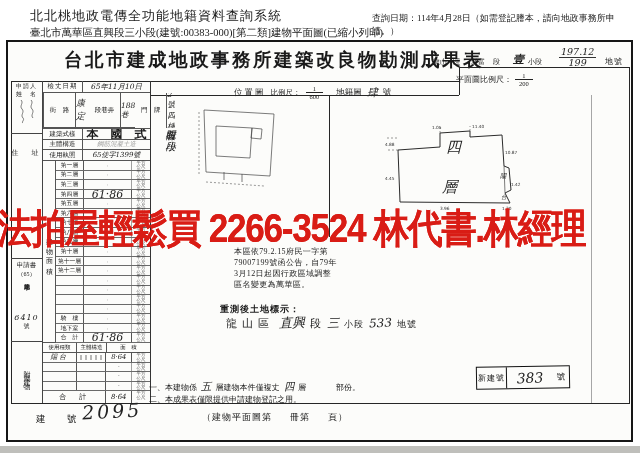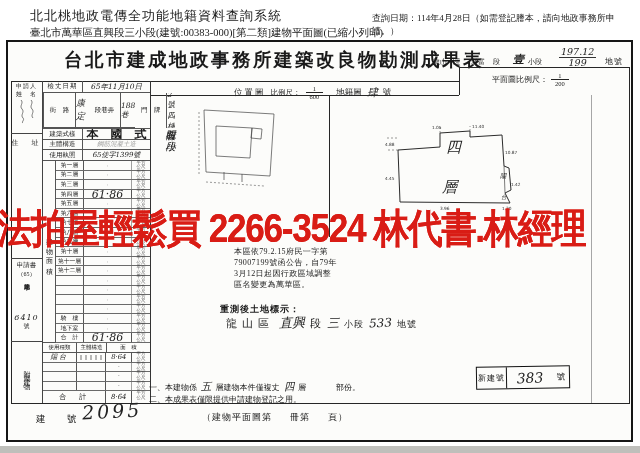--- a/index.html
+++ b/index.html
@@ -20,21 +20,21 @@
   .land-hdr{left:425px;top:4px;width:198px;height:30px;font-size:7px}
   .lh-i{position:absolute;white-space:nowrap}
   .lot-col{display:flex;flex-direction:column;align-items:center;font-size:9.5px;line-height:10px}
   .lot-top{border-bottom:0.8px solid #333;padding:0 2px}
   
   .hl,.vl{position:absolute;background:#262626}
   .hl{height:1px}.vl{width:1px}
   .crease{background:#8a8a8a;opacity:.75}
   
   .scale-row{left:226px;top:43px;display:flex;align-items:center;gap:5px;font-size:8.5px;white-space:nowrap}
-  .plan-scale{left:484px;top:30px;display:flex;align-items:center;gap:3px;font-size:8px;white-space:nowrap}
+  .plan-scale{left:448px;top:30px;display:flex;align-items:center;gap:3px;font-size:8px;white-space:nowrap}
   .frac{display:inline-flex;flex-direction:column;align-items:center;font-size:6.5px;line-height:1.15;vertical-align:middle}
   .frac .d{border-top:0.8px solid #222;padding:0 4px}
   
   .ltable{left:3px;top:39px;width:140px;height:322px;border-right:1px solid #333;font-size:7px}
   .louter{position:absolute;left:0;top:0;width:32px;height:100%;border-right:1px solid #444;
           display:flex;flex-direction:column;align-items:center}
   .oc{width:100%;display:flex;flex-direction:column;align-items:center;border-bottom:1px solid #444;overflow:hidden}
   .lrows{position:absolute;left:32px;top:0;right:0;bottom:0}
   .lrow{display:flex;border-bottom:0.8px solid #555;align-items:stretch}
   .lc{border-right:0.8px solid #555;display:flex;align-items:center;justify-content:center;overflow:hidden}
@@ -44,21 +44,21 @@
   .drow{display:flex;flex:1;border-bottom:0.8px solid #555}
   .drow:last-child{border-bottom:none}
   .frow{display:flex;height:9.58px;border-bottom:0.5px solid #6a6a6a;align-items:center}
   .flab{width:28px;font-size:5.8px;text-align:center;border-right:0.8px solid #555;height:100%;
         display:flex;align-items:center;justify-content:center;letter-spacing:0}
   .fval{width:48px;font-size:11px;text-align:center;border-right:0.8px solid #555;height:100%;
         display:flex;align-items:center;justify-content:center}
   .funit{width:18px;font-size:4.5px;line-height:4.8px;color:#333;opacity:.85;text-align:center;
          word-break:break-all;padding:0 3px}
   .dotv{opacity:.55;font-size:6px}
-  .arow{display:flex;height:9.5px;border-bottom:0.5px solid #6a6a6a;align-items:center}
+  .arow{display:flex;height:9.5px;border-bottom:0.5px solid #6a6a6a;}
   .ak{width:34px;font-size:6.8px;border-right:0.8px solid #555;height:100%;display:flex;align-items:center;justify-content:center;letter-spacing:2px}
   .as{width:30px;border-right:0.8px solid #555;height:100%;display:flex;align-items:center;justify-content:center}
   .aa{width:26px;font-size:6.8px;border-right:0.8px solid #555;height:100%;display:flex;align-items:center;justify-content:center}
   .smudge{display:block;width:80%;height:5px;background:repeating-linear-gradient(90deg,rgba(70,70,70,.38) 0 2px,rgba(0,0,0,0) 2px 5px)}
   
   .locmap-hw{left:155px;top:80px;height:80px;font-size:10px;line-height:14px}
   .stamp{left:226px;top:204px;font-size:8px;line-height:11px;letter-spacing:.4px;color:#1c1c1c;white-space:nowrap}
   .rs-title{left:212px;top:261px;font-size:9px;font-weight:bold;letter-spacing:1px}
   .rs-line{left:218px;top:272px;display:flex;align-items:baseline;gap:5px;white-space:nowrap}
   .rs-d{font-size:11px;font-weight:normal;letter-spacing:5px}
@@ -151,21 +151,21 @@
       <div class="louter">
         <div class="oc" style="height:53px;justify-content:flex-start;padding-top:2px">
           <div class="oc-lbl">申請人</div>
           <div class="oc-lbl">姓　名</div>
           <svg width="26" height="26" style="position:static" viewBox="0 0 26 26">
             <path class="skl" d="M7 2 C10 5,5 8,8 11 C11 14,6 17,9 20 C11 22,7 24,9 25"></path>
             <path class="skl" d="M17 2 C20 5,15 8,18 11 C21 14,16 17,19 20"></path>
           </svg>
         </div>
         <div class="oc" style="height:125px;justify-content:flex-start">
-          <div style="margin-top:4px;font-size:7px;letter-spacing:3px">住　址</div>
+          <div style="margin-top:14px;font-size:7px;letter-spacing:3px">住　址</div>
         </div>
         <div class="oc" style="height:83px;justify-content:flex-start;padding-top:2px">
           <div style="font-size:6.5px">申請書</div>
           <div style="font-size:6px">（65）</div>
           <div class="vtext" style="font-size:6px;height:34px">建地二字第</div>
           <div class="hw" style="font-size:8px;letter-spacing:1px">6410</div>
           <div style="font-size:6px">號</div>
         </div>
         <div class="oc" style="flex:1;border-bottom:none;justify-content:center">
           <div class="vtext" style="font-size:7px;letter-spacing:4px">附屬建物</div>

